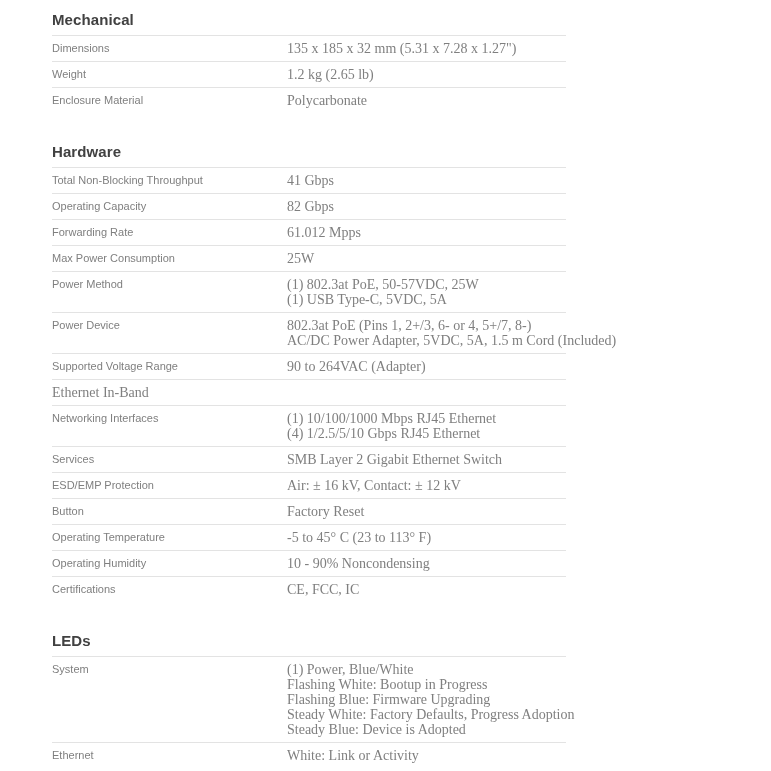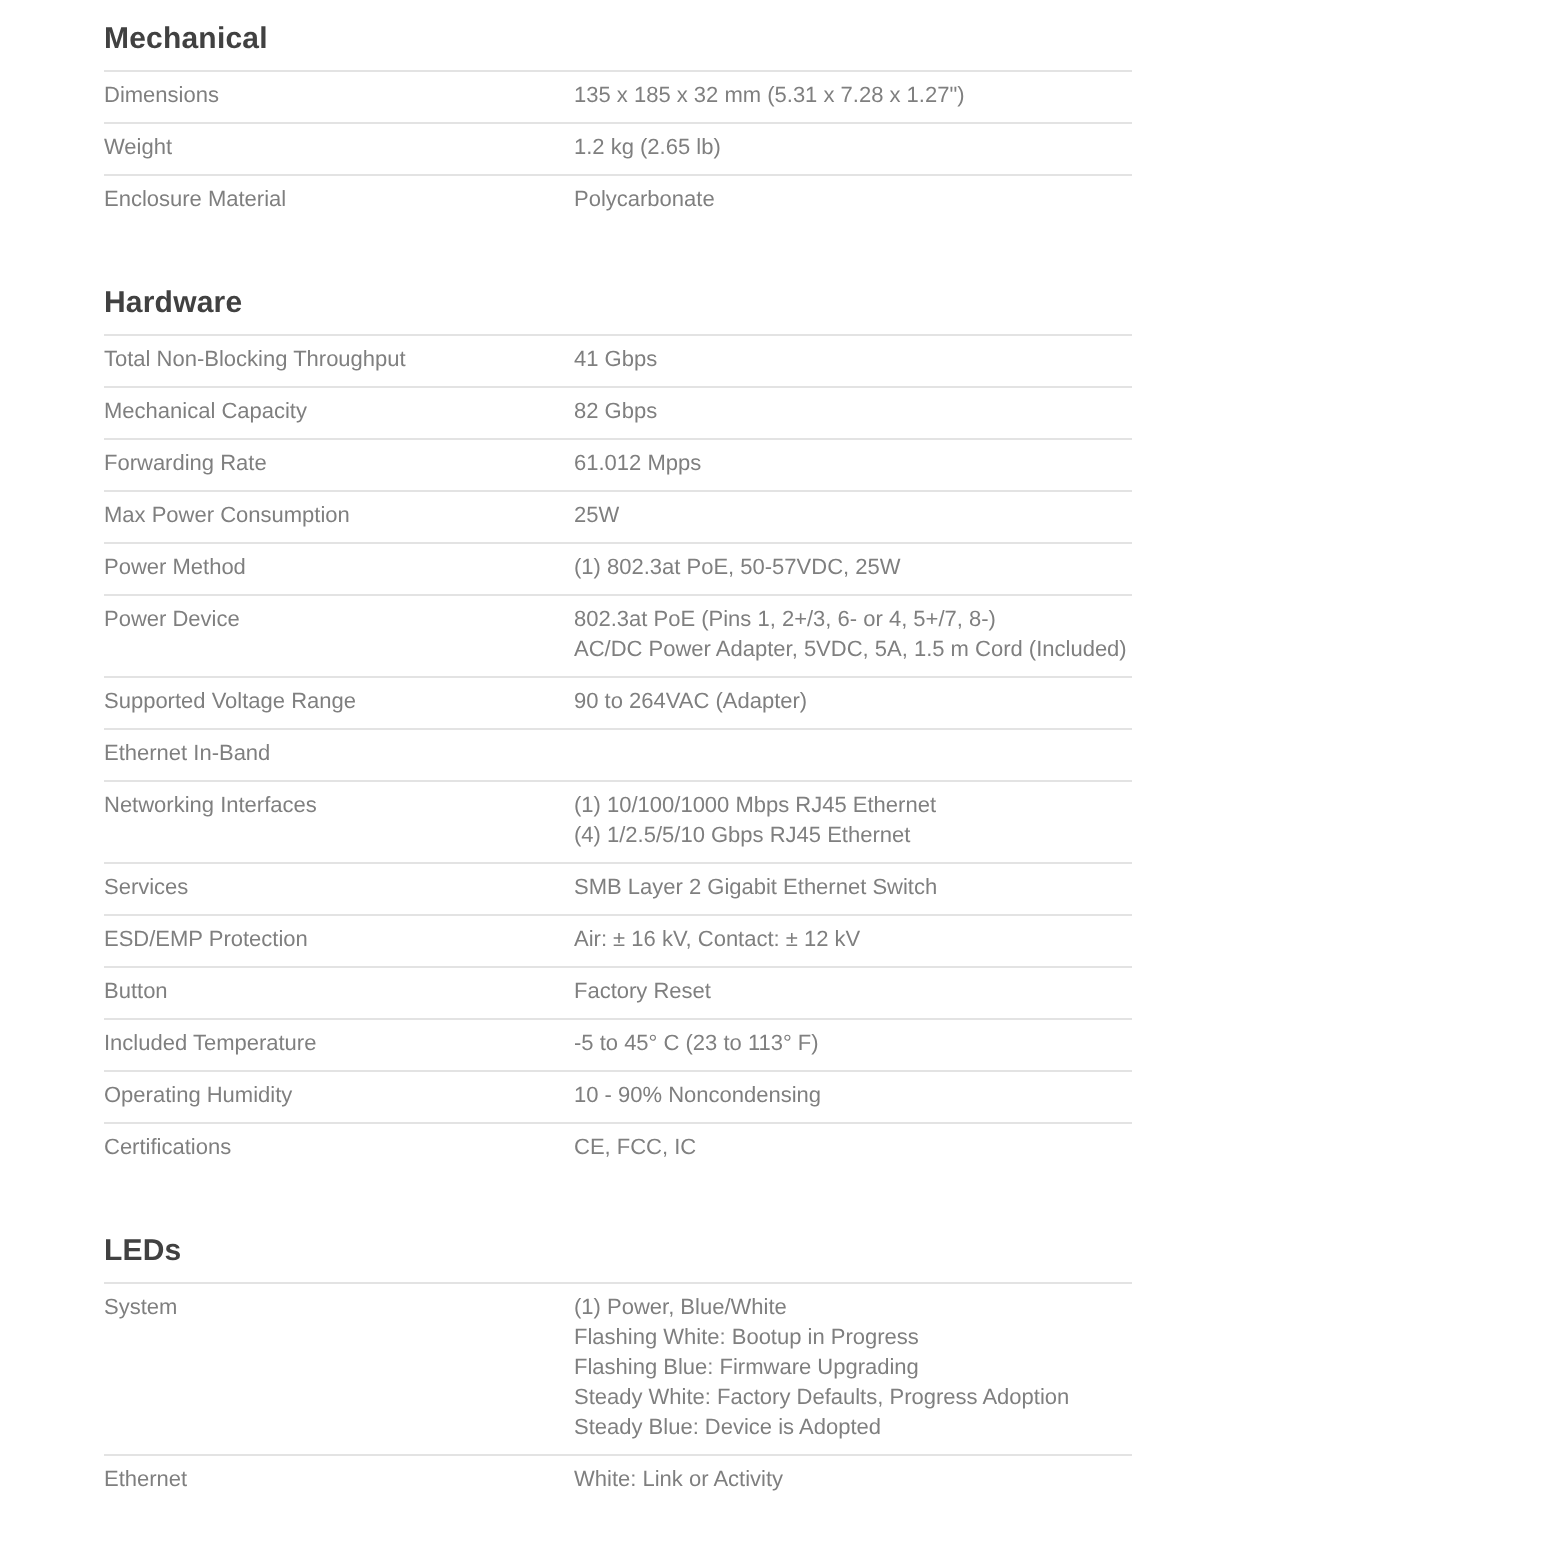--- a/index.html
+++ b/index.html
@@ -34,23 +34,24 @@
   }
   .spec-label {
     width: 235px;
     flex: 0 0 235px;
     font-size: 11px;
     line-height: 15px;
     color: #7f7f7f;
   }
   .spec-value {
     flex: 1 1 auto;
-    font-size: 11px;
+    font-size: 14px;
     line-height: 15px;
     color: #7f7f7f;
+    font-family: Liberation Serif, serif;
   }
   .spec-value-line { white-space: nowrap; }
 </style>
 </head>
 <body>
 
 <div class="spec-container" id="spec-root">
   <section class="spec-section">
     <h2 class="section-title">Mechanical</h2>
     <div class="section-rows">
@@ -81,21 +82,21 @@
     <h2 class="section-title">Hardware</h2>
     <div class="section-rows">
   <div class="spec-row">
     <div class="spec-label">Total Non-Blocking Throughput</div>
     <div class="spec-value">
             <div class="spec-value-line">41 Gbps</div>
           </div>
   </div>
 
   <div class="spec-row">
-    <div class="spec-label">Mechanical Capacity</div>
+    <div class="spec-label">Operating Capacity</div>
     <div class="spec-value">
             <div class="spec-value-line">82 Gbps</div>
           </div>
   </div>
 
   <div class="spec-row">
     <div class="spec-label">Forwarding Rate</div>
     <div class="spec-value">
             <div class="spec-value-line">61.012 Mpps</div>
           </div>
@@ -105,20 +106,21 @@
     <div class="spec-label">Max Power Consumption</div>
     <div class="spec-value">
             <div class="spec-value-line">25W</div>
           </div>
   </div>
 
   <div class="spec-row">
     <div class="spec-label">Power Method</div>
     <div class="spec-value">
             <div class="spec-value-line">(1) 802.3at PoE, 50-57VDC, 25W</div>
+            <div class="spec-value-line">(1) USB Type-C, 5VDC, 5A</div>
           </div>
   </div>
 
   <div class="spec-row">
     <div class="spec-label">Power Device</div>
     <div class="spec-value">
             <div class="spec-value-line">802.3at PoE (Pins 1, 2+/3, 6- or 4, 5+/7, 8-)</div>
             <div class="spec-value-line">AC/DC Power Adapter, 5VDC, 5A, 1.5 m Cord (Included)</div>
           </div>
   </div>
@@ -159,21 +161,21 @@
   </div>
 
   <div class="spec-row">
     <div class="spec-label">Button</div>
     <div class="spec-value">
             <div class="spec-value-line">Factory Reset</div>
           </div>
   </div>
 
   <div class="spec-row">
-    <div class="spec-label">Included Temperature</div>
+    <div class="spec-label">Operating Temperature</div>
     <div class="spec-value">
             <div class="spec-value-line">-5 to 45° C (23 to 113° F)</div>
           </div>
   </div>
 
   <div class="spec-row">
     <div class="spec-label">Operating Humidity</div>
     <div class="spec-value">
             <div class="spec-value-line">10 - 90% Noncondensing</div>
           </div>

